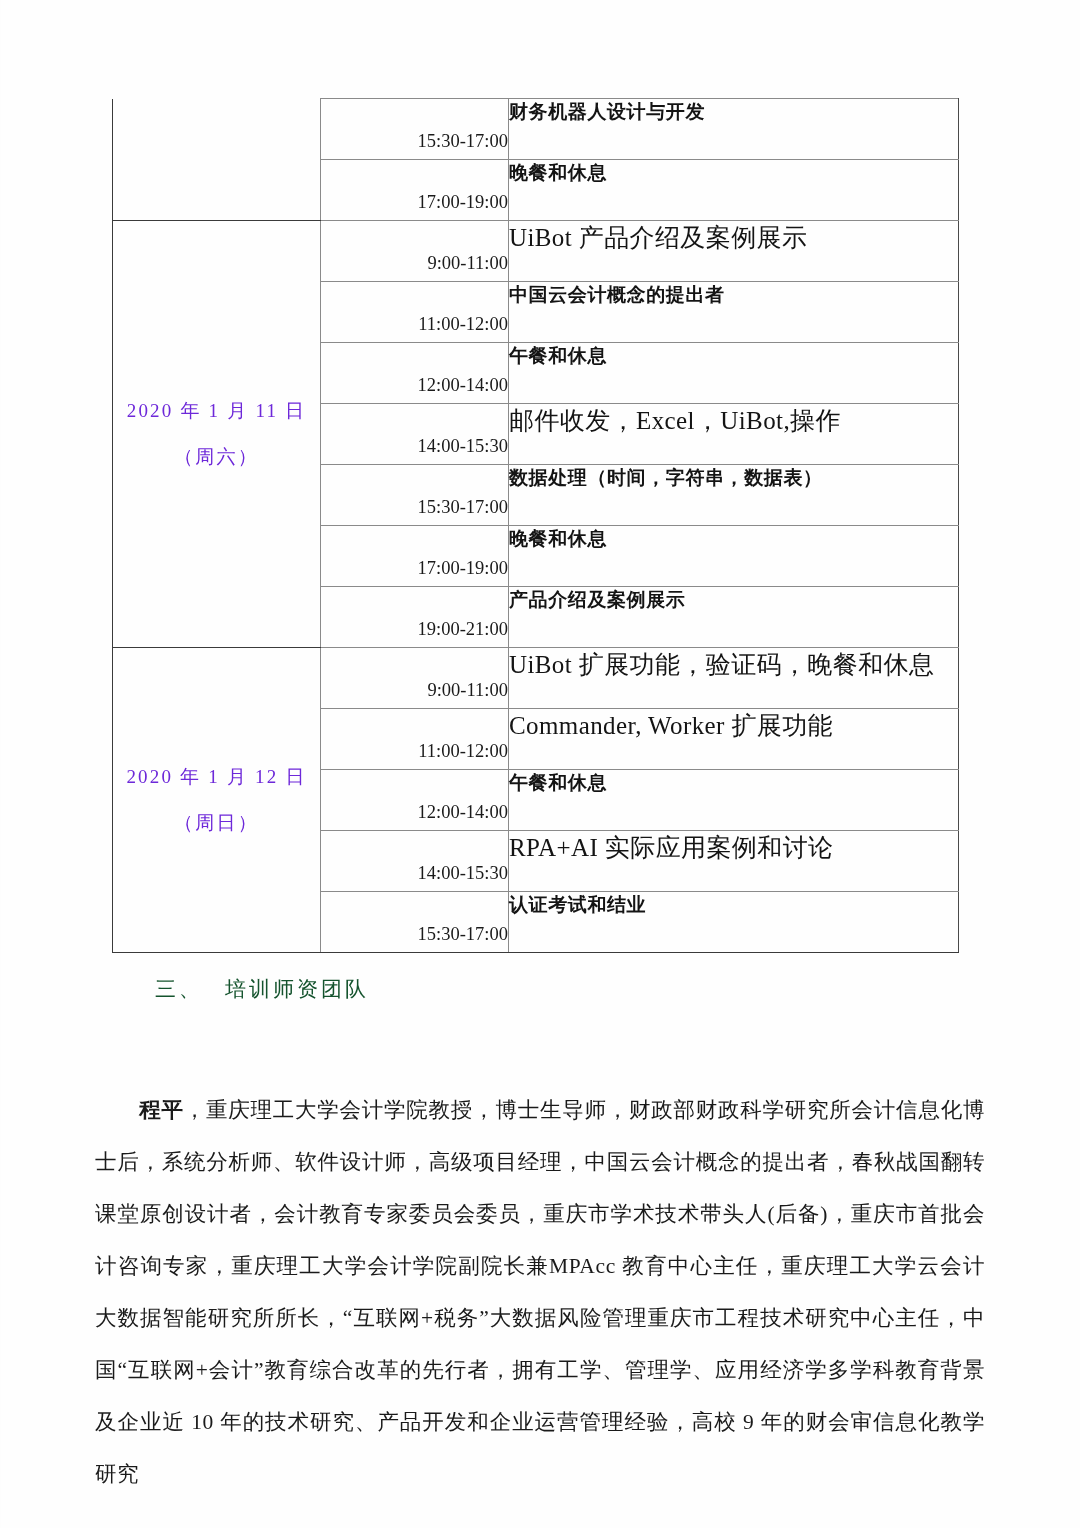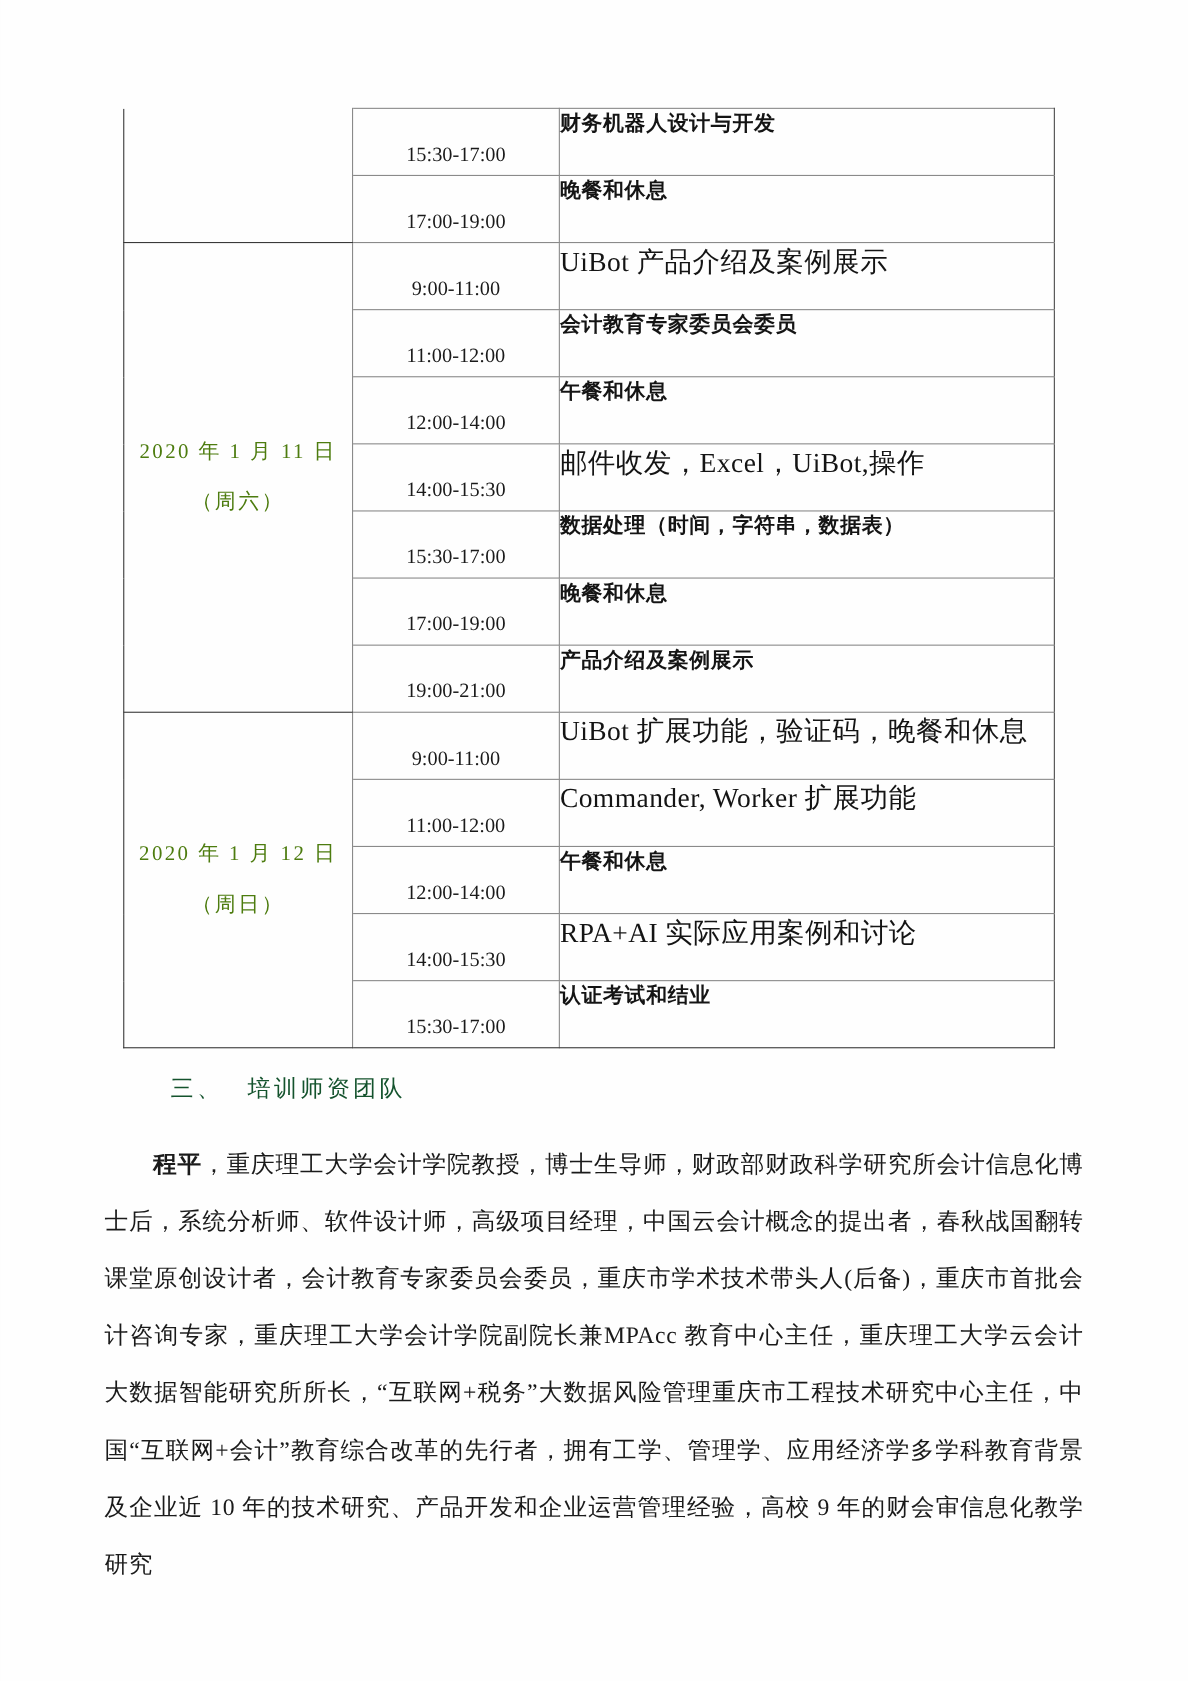--- a/index.html
+++ b/index.html
@@ -44,34 +44,34 @@
 
   .date-cell {
     border-left: 1px solid #3a3a3a !important;
     border-top: 1.6px solid #3a3a3a !important;
     border-bottom: 1.6px solid #3a3a3a !important;
     vertical-align: middle !important;
     text-align: center;
     font-size: 19px;
     line-height: 1.05;
     letter-spacing: 2.2px;
-    color: #4d7c0f;
+    color: #6d28d9;
     padding: 0 6px;
   }
   .date-cell .d-line1 { display: block; margin-bottom: 26px; }
   .date-cell .d-line2 { display: block; }
 
   .date-cell-top {
     border-left: 1px solid #3a3a3a !important;
     border-top: none !important;
     border-bottom: 1.6px solid #3a3a3a !important;
   }
 
   .time-cell {
-    text-align: center;
+    text-align: right;
     font-size: 18.5px;
     color: #1a1a1a;
     position: relative;
   }
   .time-cell > span {
     position: absolute;
     left: 0; right: 0;
     bottom: 7px;
     display: block;
   }
@@ -110,21 +110,21 @@
     letter-spacing: 3px;
     color: #14532d;
     white-space: nowrap;
   }
   .section-heading .num { letter-spacing: 3px; }
   .section-heading .gap { display: inline-block; width: 22px; }
 
   .body-para {
     position: absolute;
     left: 95px;
-    top: 1032px;
+    top: 1084px;
     width: 890px;
     font-size: 21.5px;
     line-height: 52px;
     color: #1a1a1a;
     text-align: justify;
     text-justify: inter-ideograph;
     letter-spacing: 0.6px;
   }
   .body-para p { margin: 0; }
   .body-para .indent { display: inline-block; width: 44px; }
@@ -172,21 +172,21 @@
         </td>
         <td class="col-time time-cell">
           <span>9:00-11:00</span>
         </td>
         <td class="col-topic topic-cell mixed">UiBot 产品介绍及案例展示</td>
       </tr>
       <tr>
         <td class="col-time time-cell">
           <span>11:00-12:00</span>
         </td>
-        <td class="col-topic topic-cell hei">会计教育专家委员会委员</td>
+        <td class="col-topic topic-cell hei">中国云会计概念的提出者</td>
       </tr>
       <tr>
         <td class="col-time time-cell">
           <span>12:00-14:00</span>
         </td>
         <td class="col-topic topic-cell hei">午餐和休息</td>
       </tr>
       <tr>
         <td class="col-time time-cell">
           <span>14:00-15:30</span>

